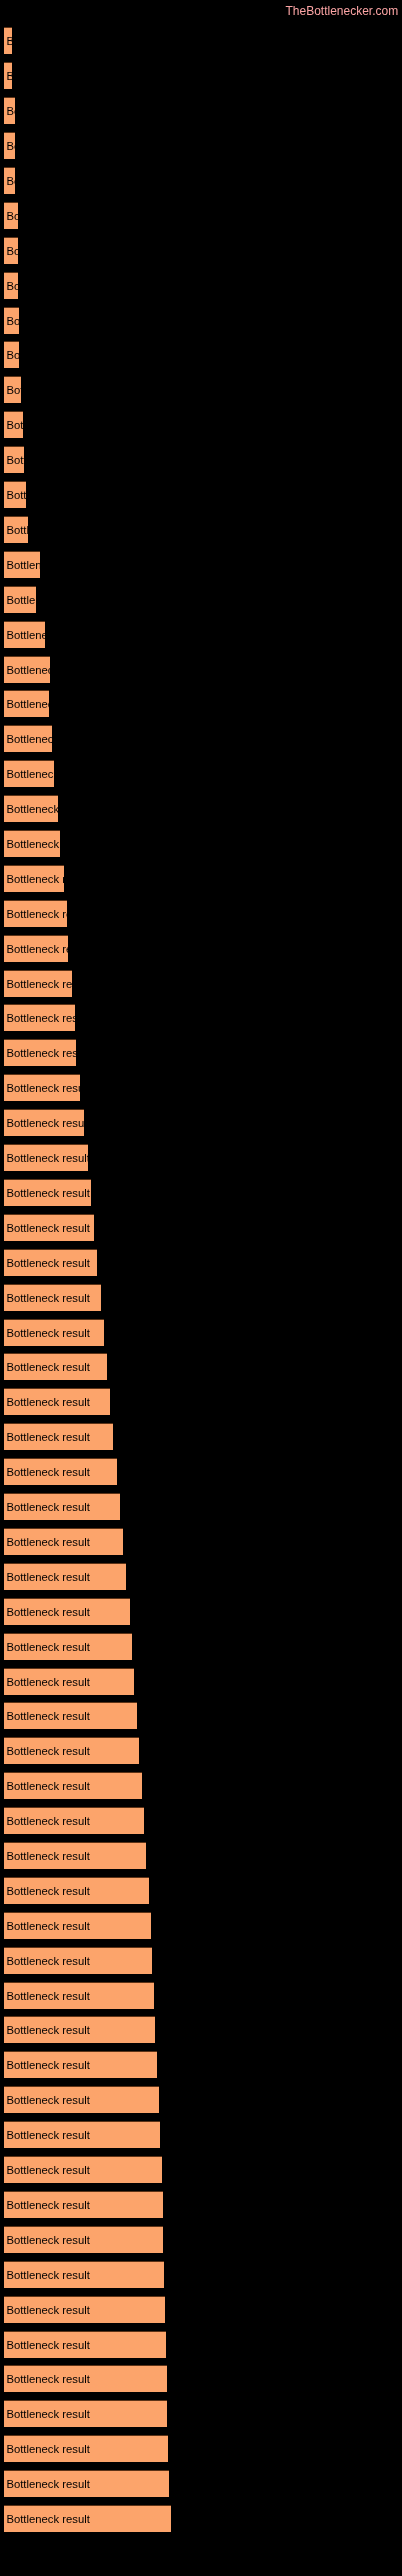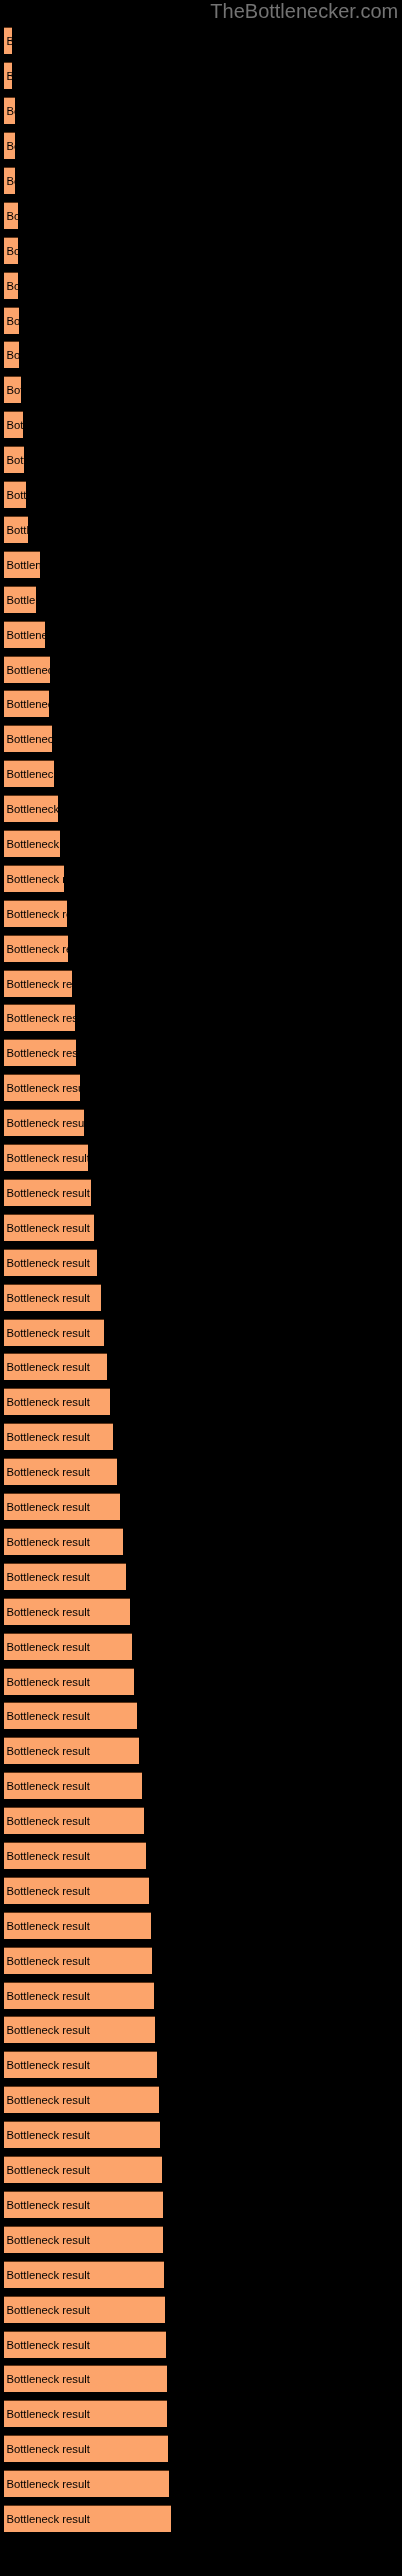--- a/index.html
+++ b/index.html
@@ -11,22 +11,22 @@
     width: 403px;
     height: 2576px;
     position: relative;
     overflow: hidden;
     font-family: "Liberation Sans", sans-serif;
   }
   #site-title {
     position: absolute;
     right: 4.8px;
     top: 1.6px;
-    color: #737373;
-    font-size: 20px;
+    color: #fca5a5;
+    font-size: 12px;
     line-height: 19.3px;
     letter-spacing: 0px;
     white-space: nowrap;
     font-family: "Liberation Sans", sans-serif;
     margin-left: 34px;
   }
   #chart-area {
     position: absolute;
     left: 0;
     top: 0;

